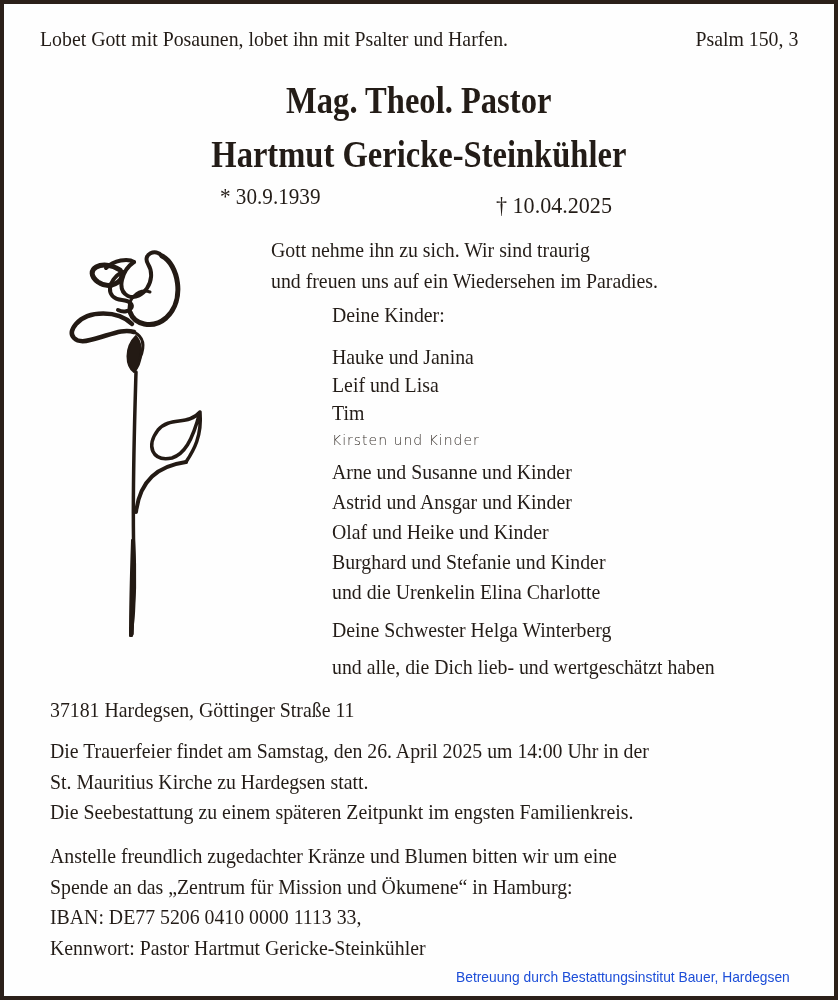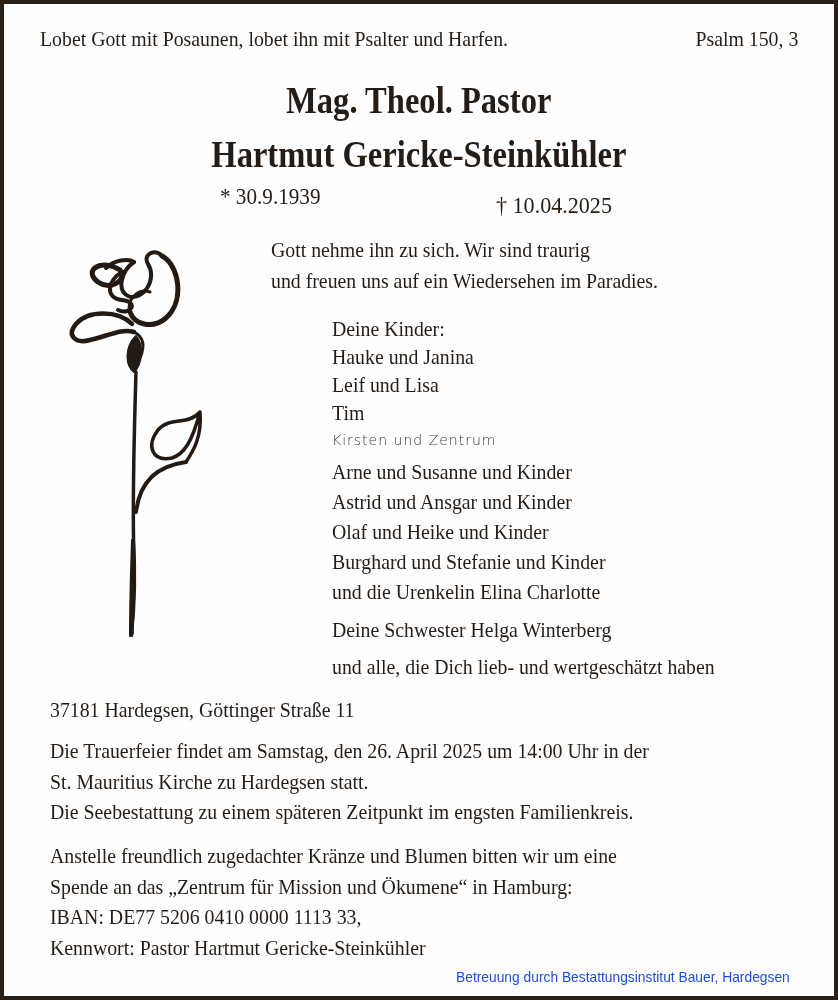--- a/index.html
+++ b/index.html
@@ -68,26 +68,26 @@
 
     <path d="M74 272 C78 240 96 226 124 222" stroke-width="4"></path>
     <path d="M124 222 C132 210 140 196 138 172 C126 186 108 176 96 190 C84 206 90 222 110 218 C122 214 130 202 138 172" stroke-width="3.5"></path>
   </svg>
 
   <div class="abs quote">
     <div><span class="cond">Gott nehme ihn zu sich. Wir sind traurig</span></div>
     <div><span class="cond">und freuen uns auf ein Wiedersehen im Paradies.</span></div>
   </div>
 
-  <div class="abs family" style="top:312px;"><span class="cond">Deine Kinder:</span></div>
+  <div class="abs family" style="top:298px;"><span class="cond">Deine Kinder:</span></div>
   <div class="abs family" style="top:340px;"><span class="cond">Hauke und Janina</span></div>
   <div class="abs family" style="top:368px;text-align:right;"><span class="cond">Leif und Lisa</span></div>
   <div class="abs family" style="top:396px;"><span class="cond">Tim</span></div>
 
-  <div class="abs kirsten"><span>Kirsten und Zentrum</span></div>
+  <div class="abs kirsten"><span>Kirsten und Kinder</span></div>
 
   <div class="abs family" style="top:455px;"><span class="cond">Arne und Susanne und Kinder</span></div>
   <div class="abs family" style="top:485px;"><span class="cond">Astrid und Ansgar und Kinder</span></div>
   <div class="abs family" style="top:515px;"><span class="cond">Olaf und Heike und Kinder</span></div>
   <div class="abs family" style="top:545px;"><span class="cond">Burghard und Stefanie und Kinder</span></div>
   <div class="abs family" style="top:575px;"><span class="cond">und die Urenkelin Elina Charlotte</span></div>
 
   <div class="abs family" style="top:613px;"><span class="cond">Deine Schwester Helga Winterberg</span></div>
   <div class="abs family" style="top:650px;"><span class="cond">und alle, die Dich lieb- und wertgeschätzt haben</span></div>
 

